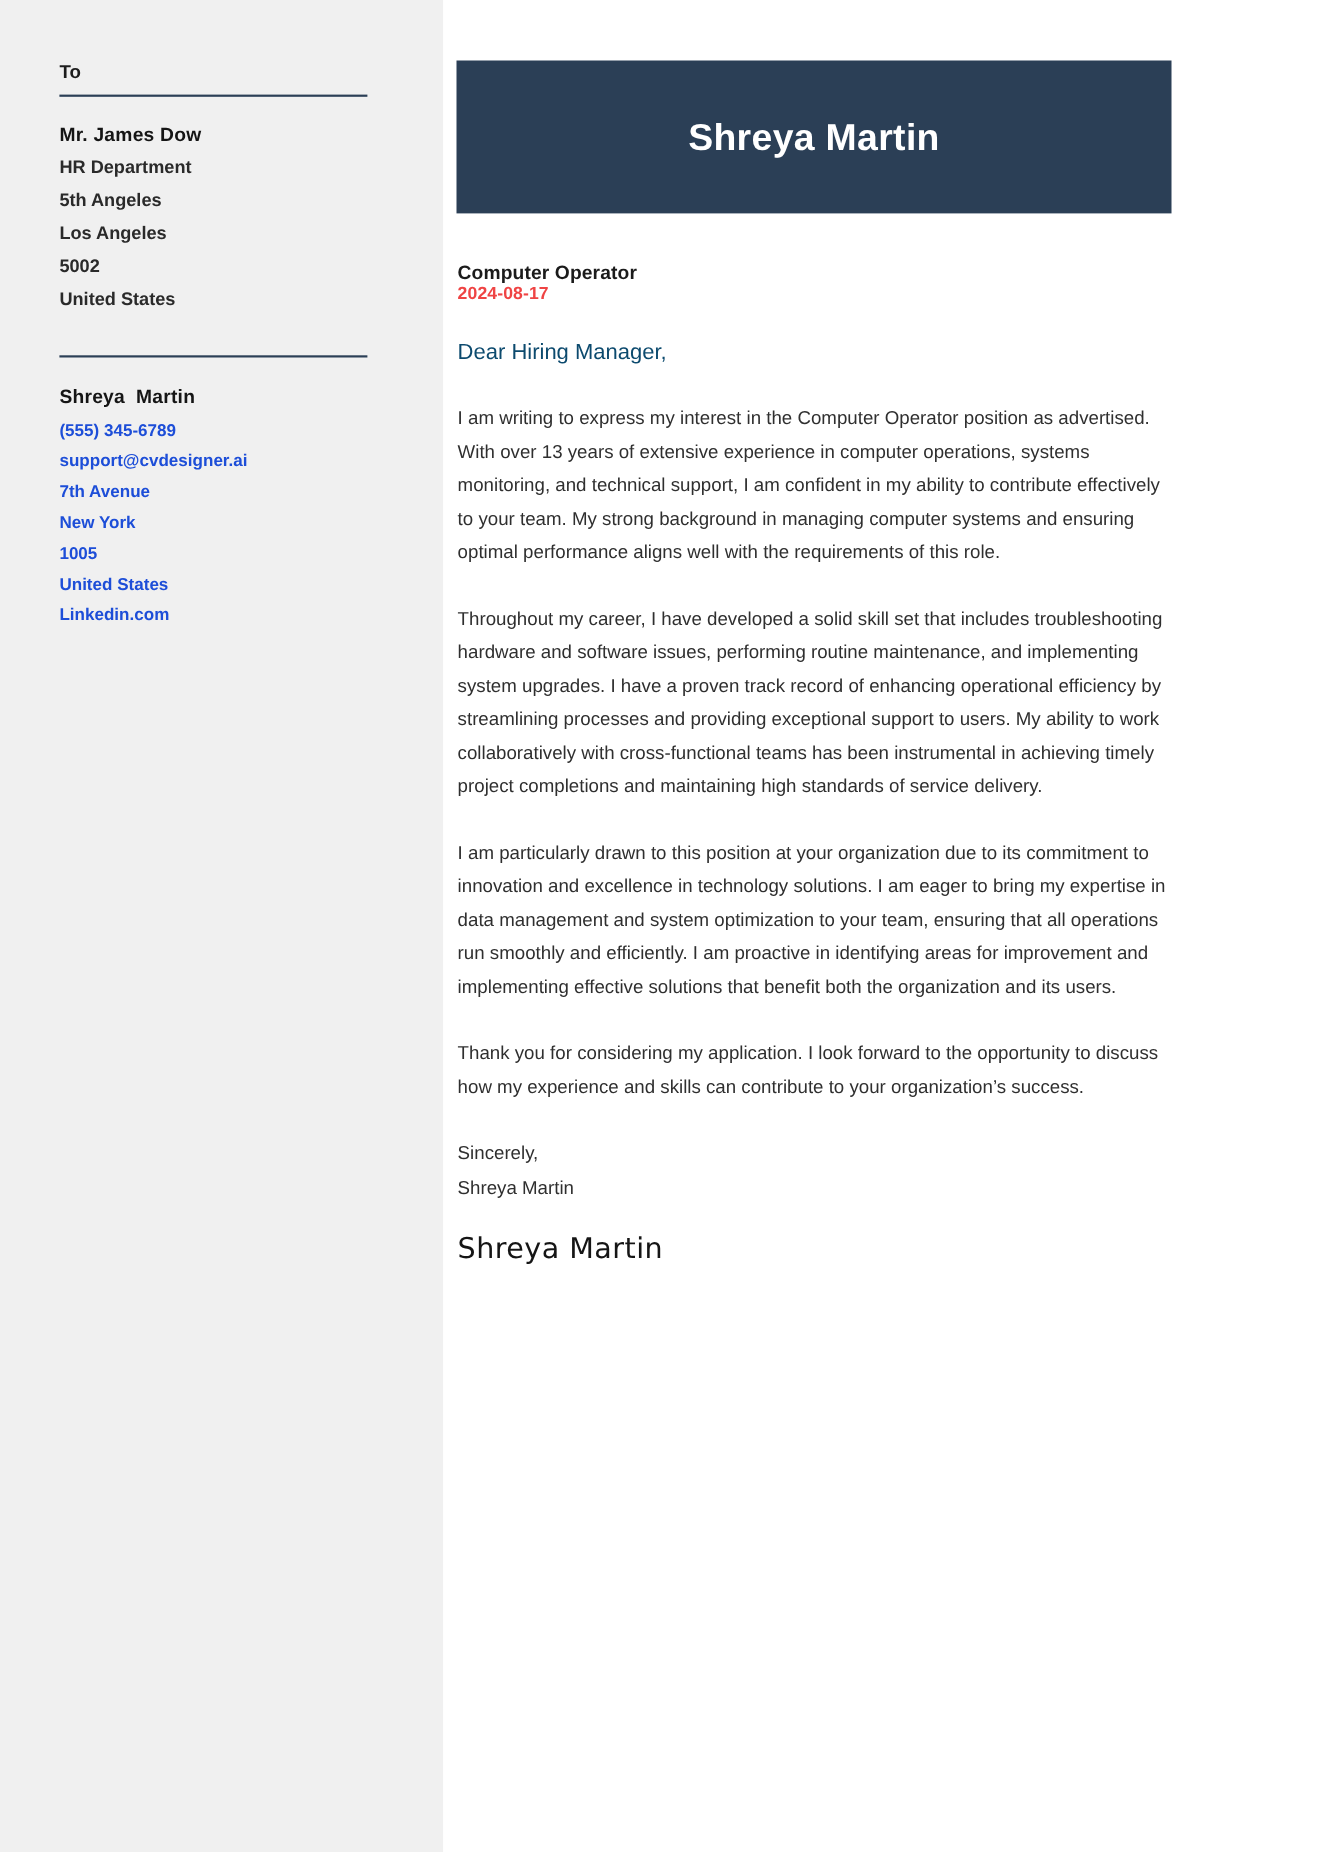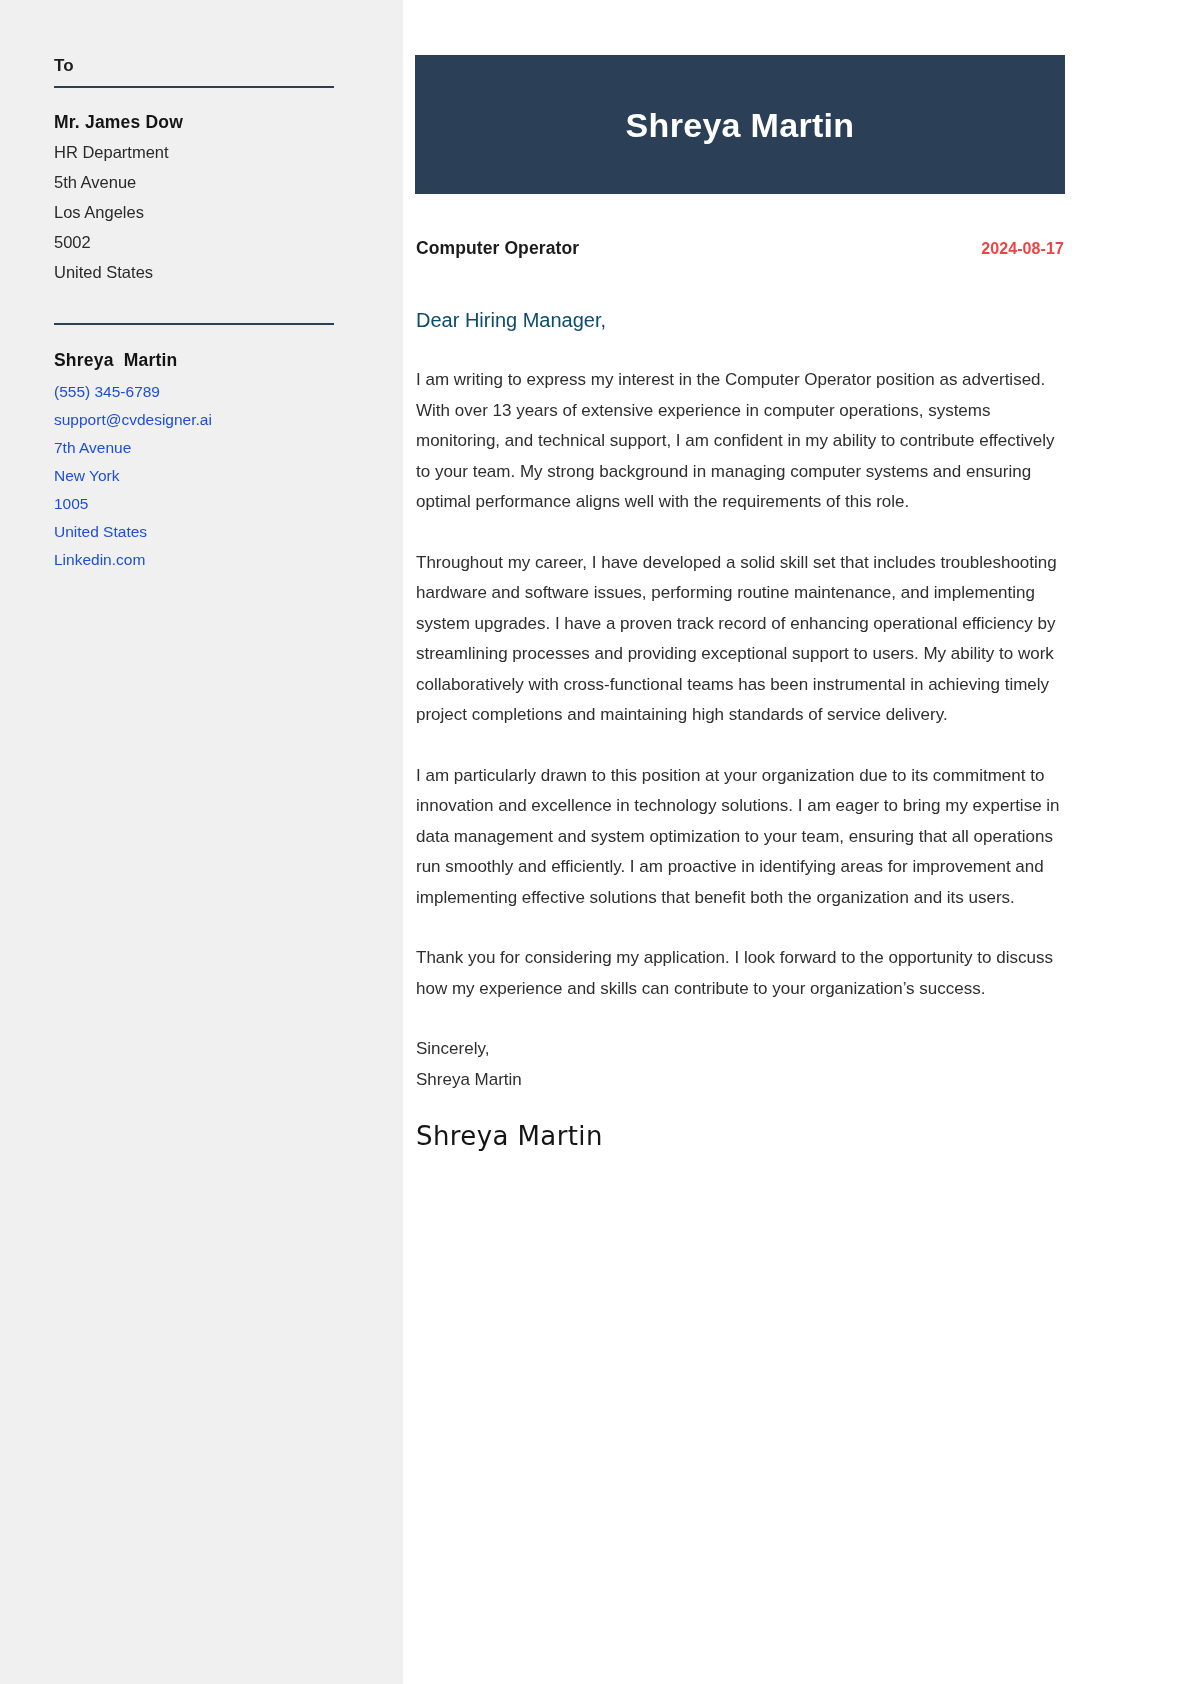--- a/index.html
+++ b/index.html
@@ -62,21 +62,21 @@
     color: #151515;
     line-height: 30px;
     letter-spacing: 0.2px;
     white-space: pre;
   }
 
   .side-line {
     font-size: 16.5px;
     color: #2a2a2a;
     line-height: 30px;
-    font-weight: 400;
+    font-weight: 700;
   }
 
   .from-block {
     margin-top: 36px;
   }
 
   .from-block .side-line {
     font-size: 15.5px;
     line-height: 28px;
     color: #1d4ed8;
@@ -120,20 +120,21 @@
   }
 
   .meta-row {
     position: absolute;
     left: 13px;
     top: 238px;
     width: 648px;
     display: flex;
     align-items: baseline;
     justify-content: space-between;
+    flex-direction: column;
   }
 
   .job-title {
     font-size: 17.5px;
     font-weight: bold;
     color: #1b1b1b;
     letter-spacing: 0.1px;
   }
 
   .letter-date {
@@ -194,21 +195,21 @@
 
 <div class="page">
 
   <aside class="sidebar">
 
     <section class="side-block to-block">
       <div class="side-heading">To</div>
       <div class="side-rule"></div>
       <div class="side-name">Mr. James Dow</div>
       <div class="side-line">HR Department</div>
-      <div class="side-line">5th Avenue</div>
+      <div class="side-line">5th Angeles</div>
       <div class="side-line">Los Angeles</div>
       <div class="side-line">5002</div>
       <div class="side-line">United States</div>
     </section>
 
     <section class="side-block from-block">
       <div class="side-rule"></div>
       <div class="side-name">Shreya  Martin</div>
       <div class="side-line">(555) 345-6789</div>
       <div class="side-line">support@cvdesigner.ai</div>

